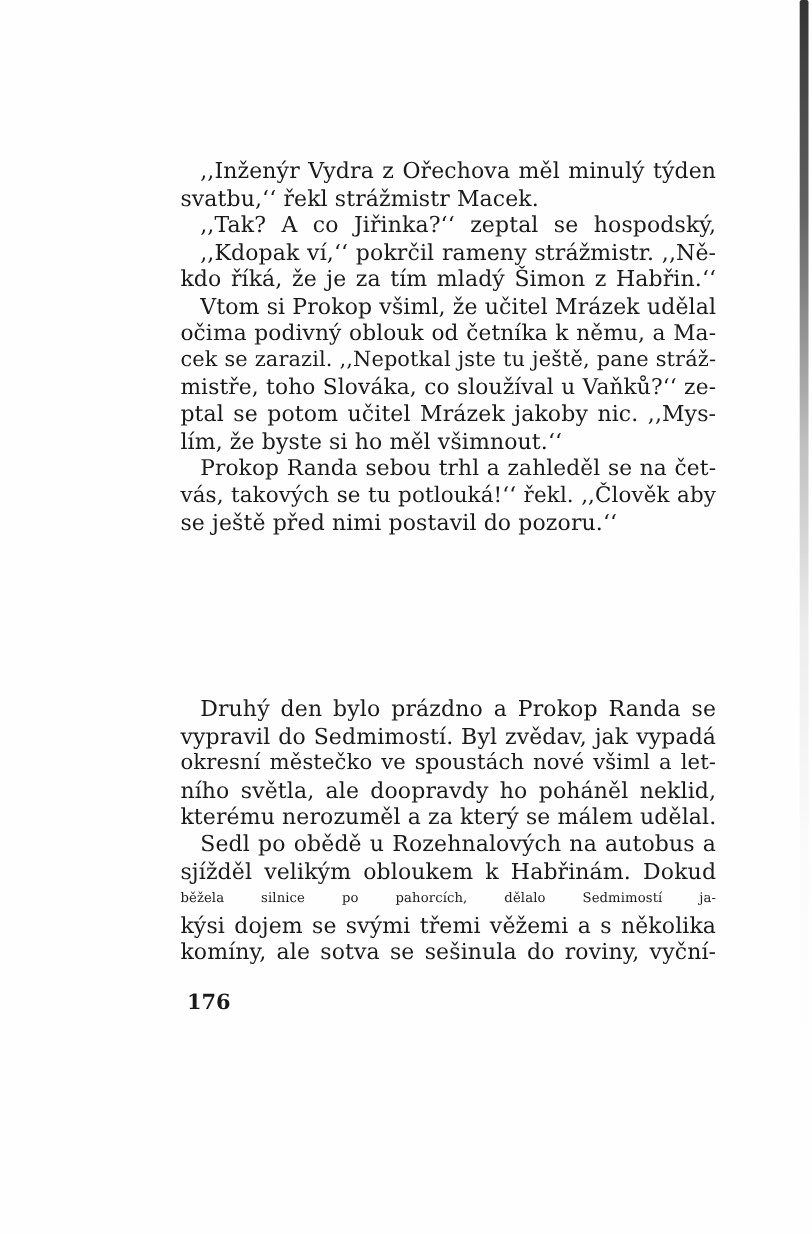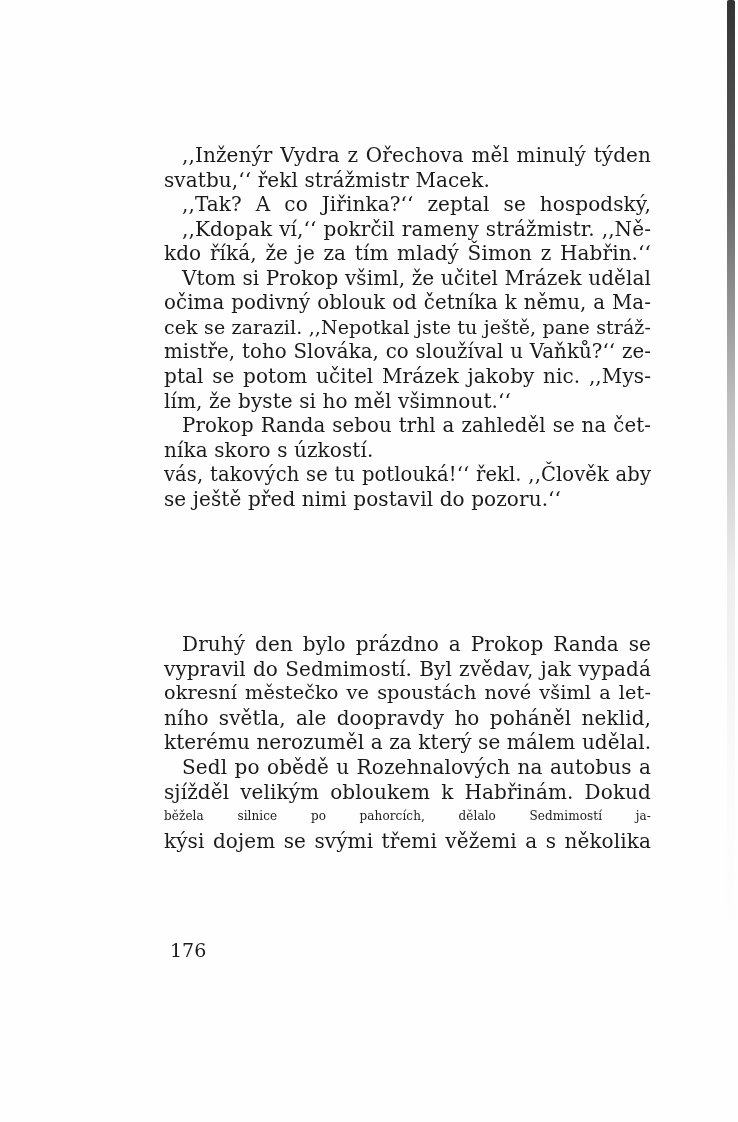--- a/index.html
+++ b/index.html
@@ -57,24 +57,25 @@
     }
     .line.last {
       text-align-last: left;
     }
     .line.indent {
       padding-left: 18px;
     }
     .page-number {
       position: absolute;
       left: 170px;
-      top: 939px;
+      top: 900px;
       font-family: "DejaVu Serif", "Liberation Serif", serif;
       font-size: 19px;
       color: #1a1a1a;
+      font-weight: bold;
     }
   </style>
 </head>
 <body>
 
 <div class="page">
   <div class="page-edge"></div>
 
   <div class="text-block section-1">
       <span class="line indent">,,Inženýr Vydra z Ořechova měl minulý týden</span>
@@ -82,30 +83,30 @@
       <span class="line indent">,,Tak? A co Jiřinka?‘‘ zeptal se hospodský,</span>
       <span class="line indent">,,Kdopak ví,‘‘ pokrčil rameny strážmistr. ,,Ně-</span>
       <span class="line">kdo říká, že je za tím mladý Šimon z Habřin.‘‘</span>
       <span class="line indent">Vtom si Prokop všiml, že učitel Mrázek udělal</span>
       <span class="line" style="font-size: 19.75px;">očima podivný oblouk od četníka k němu, a Ma-</span>
       <span class="line" style="font-size: 19px;">cek se zarazil. ,,Nepotkal jste tu ještě, pane stráž-</span>
       <span class="line" style="font-size: 19.75px;">mistře, toho Slováka, co sloužíval u Vaňků?‘‘ ze-</span>
       <span class="line">ptal se potom učitel Mrázek jakoby nic. ,,Mys-</span>
       <span class="line last">lím, že byste si ho měl všimnout.‘‘</span>
       <span class="line indent" style="font-size: 19.75px;">Prokop Randa sebou trhl a zahleděl se na čet-</span>
-      <span class="line last">níka skoro s úzkostí.</span>
       <span class="line" style="font-size: 19.5px;">vás, takových se tu potlouká!‘‘ řekl. ,,Člověk aby</span>
       <span class="line last">se ještě před nimi postavil do pozoru.‘‘</span>
     </div>
   <div class="text-block section-2">
       <span class="line indent">Druhý den bylo prázdno a Prokop Randa se</span>
       <span class="line">vypravil do Sedmimostí. Byl zvědav, jak vypadá</span>
       <span class="line" style="font-size: 19.25px;">okresní městečko ve spoustách nové všiml a let-</span>
       <span class="line">ního světla, ale doopravdy ho poháněl neklid,</span>
       <span class="line">kterému nerozuměl a za který se málem udělal.</span>
       <span class="line indent">Sedl po obědě u Rozehnalových na autobus a</span>
       <span class="line">sjížděl velikým obloukem k Habřinám. Dokud</span>
       <span class="line" style="font-size: 12px;">běžela silnice po pahorcích, dělalo Sedmimostí ja-</span>
       <span class="line">kýsi dojem se svými třemi věžemi a s několika</span>
+      <span class="line">komíny, ale sotva se sešinula do roviny, vyční-</span>
     </div>
 
   <div class="page-number">176</div>
 </div>
 
 </body></html>

